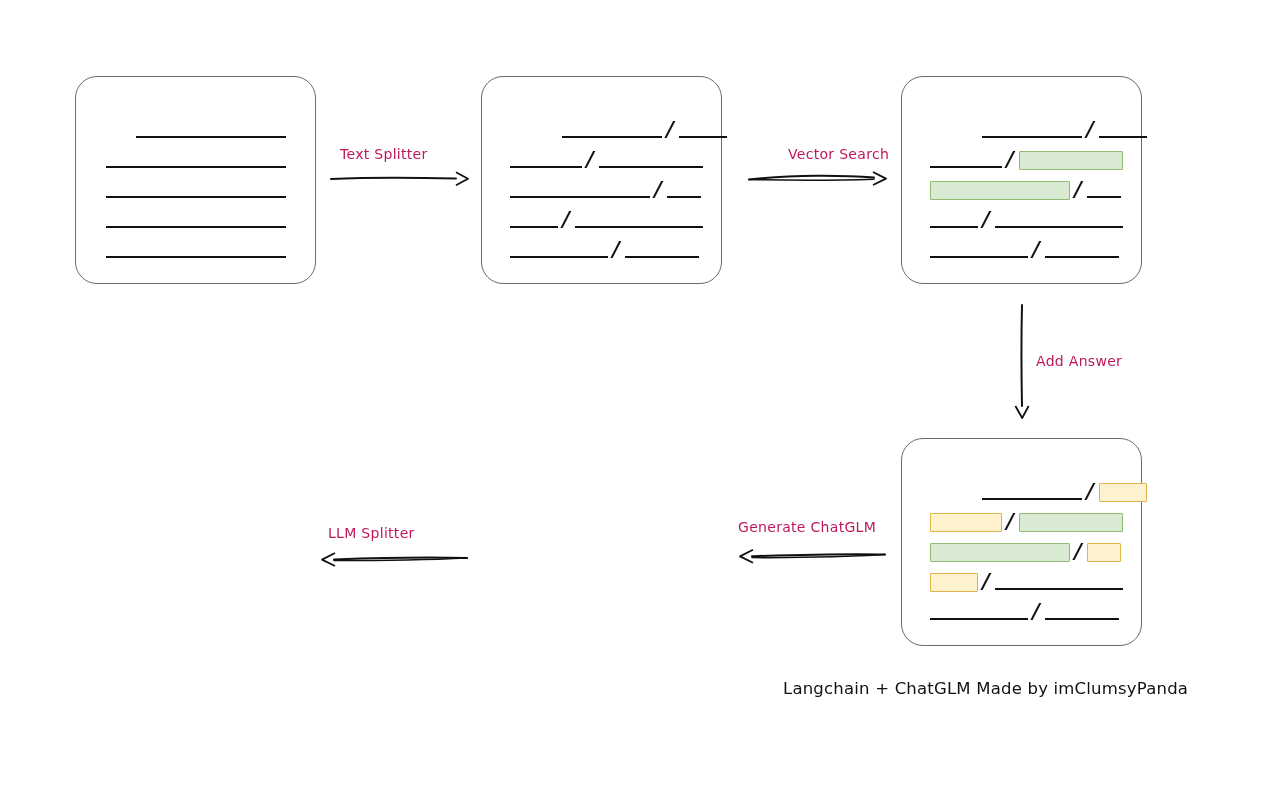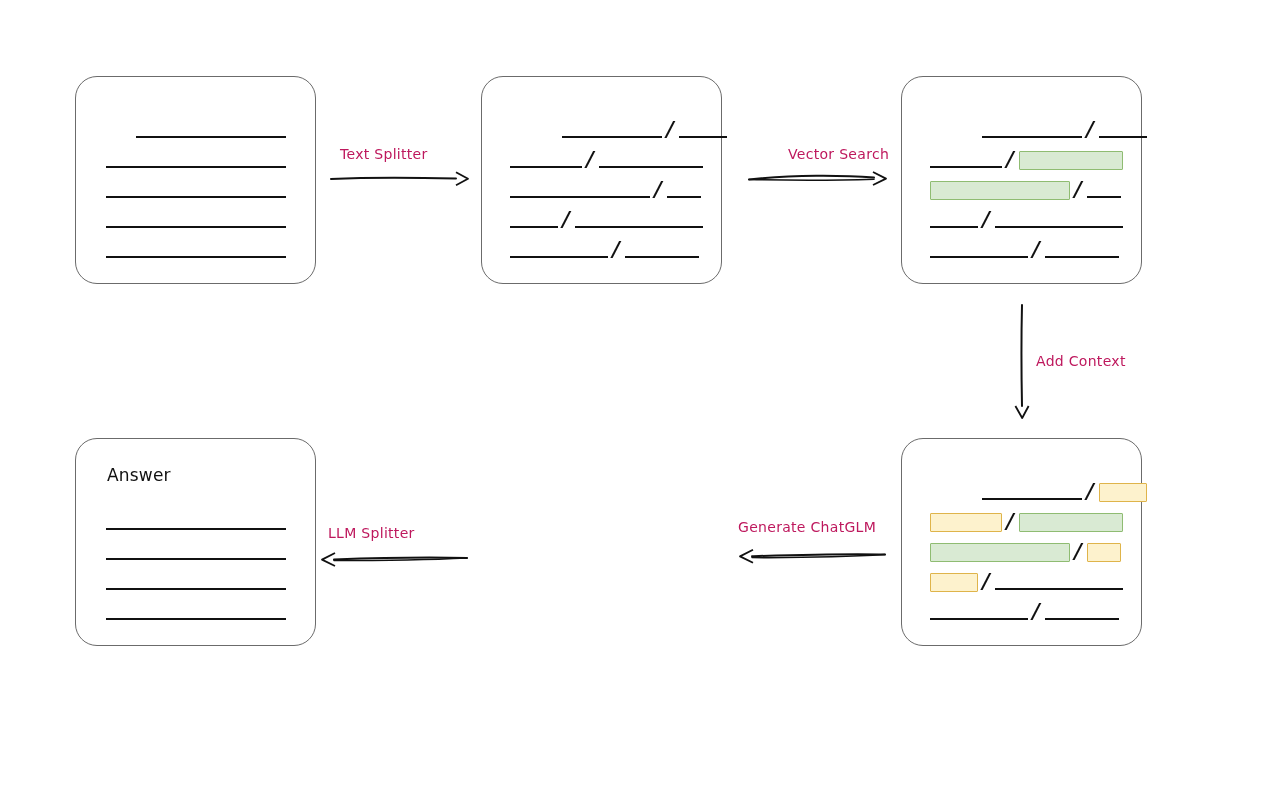--- a/index.html
+++ b/index.html
@@ -199,43 +199,26 @@
           <div class="seg-line" style="width: 128px;"></div>
         </div>
         <div class="row" style="left: 28px; top: 162px;">
           <div class="seg-line" style="width: 98px;"></div>
           <span class="seg-slash">/</span>
           <div class="seg-line" style="width: 74px;"></div>
         </div>
       </div>
   </div>
 
-  <div class="arrow-label" style="left:1036px; top:353px;">Add Context</div>
+  <div class="arrow-label" style="left:1036px; top:353px;">Add Answer</div>
   <svg class="arrow-svg" style="left:1010px; top:304px;" width="26" height="116" viewBox="0 0 26 116">
     <path d="M12 1 C 11.2 35, 11.4 72, 12 102" stroke="#111" stroke-width="2" fill="none" stroke-linecap="round"></path>
     <path d="M5.4 102 L12.2 114 L18.6 102" stroke="#111" stroke-width="1.8" fill="none" stroke-linejoin="round"></path>
   </svg>
 
-  <div class="doc-box" style="left:75px; top:438px; width:241px; height:208px;">
-    <div class="box-label" style="left:31px; top:26px;">Answer</div>
-    <div id="ans-rows">
-        <div class="row" style="left: 30px; top: 72px;">
-          <div class="seg-line" style="width: 180px;"></div>
-        </div>
-        <div class="row" style="left: 30px; top: 102px;">
-          <div class="seg-line" style="width: 180px;"></div>
-        </div>
-        <div class="row" style="left: 30px; top: 132px;">
-          <div class="seg-line" style="width: 180px;"></div>
-        </div>
-        <div class="row" style="left: 30px; top: 162px;">
-          <div class="seg-line" style="width: 180px;"></div>
-        </div>
-      </div>
-  </div>
 
   <div class="arrow-label" style="left:328px; top:525px;">LLM Splitter</div>
   <svg class="arrow-svg" style="left:320px; top:548px;" width="148" height="22" viewBox="0 0 148 22">
     <path d="M147 10.0 C 105 9.0, 55 10.0, 14 11.4" stroke="#111" stroke-width="2" fill="none" stroke-linecap="round"></path>
     <path d="M147 10.0 C 102 12.2, 56 12.6, 14 12.6" stroke="#111" stroke-width="1.5" fill="none" stroke-linecap="round"></path>
     <path d="M15 5.0 L2 11.6 L15 18.0" stroke="#111" stroke-width="1.8" fill="none" stroke-linejoin="round"></path>
   </svg>
 
 
   <div class="arrow-label" style="left:738px; top:519px;">Generate ChatGLM</div>
@@ -268,14 +251,15 @@
           <div class="seg-line" style="width: 128px;"></div>
         </div>
         <div class="row" style="left: 28px; top: 162px;">
           <div class="seg-line" style="width: 98px;"></div>
           <span class="seg-slash">/</span>
           <div class="seg-line" style="width: 74px;"></div>
         </div>
       </div>
   </div>
 
+  <div class="footer-note" style="left:783px; top:679px;">Langchain + ChatGLM Made by imClumsyPanda</div>
 
 </div>
 
 </body></html>

